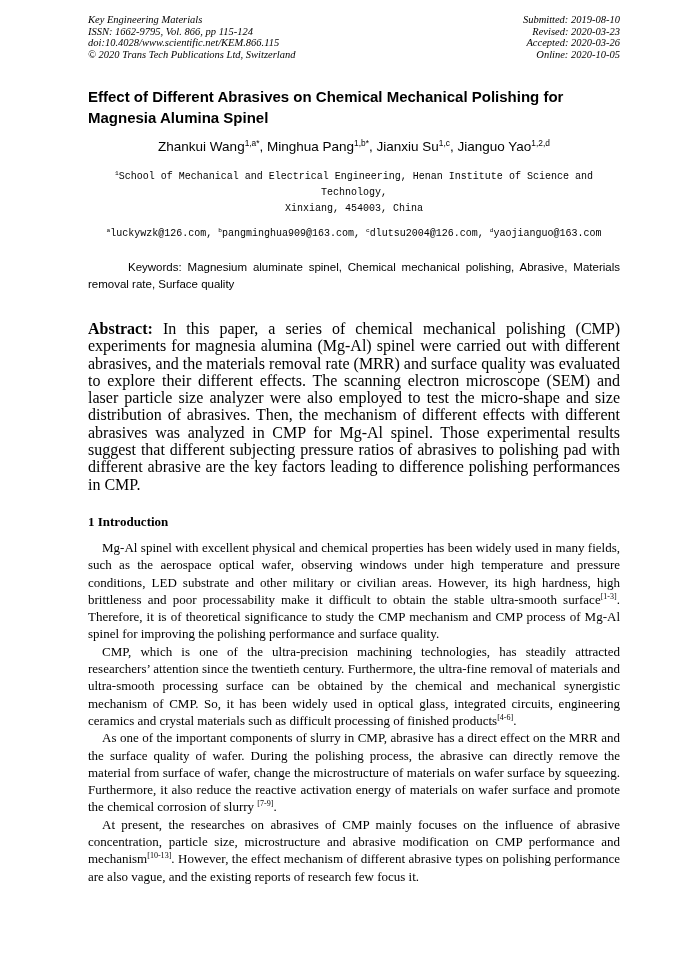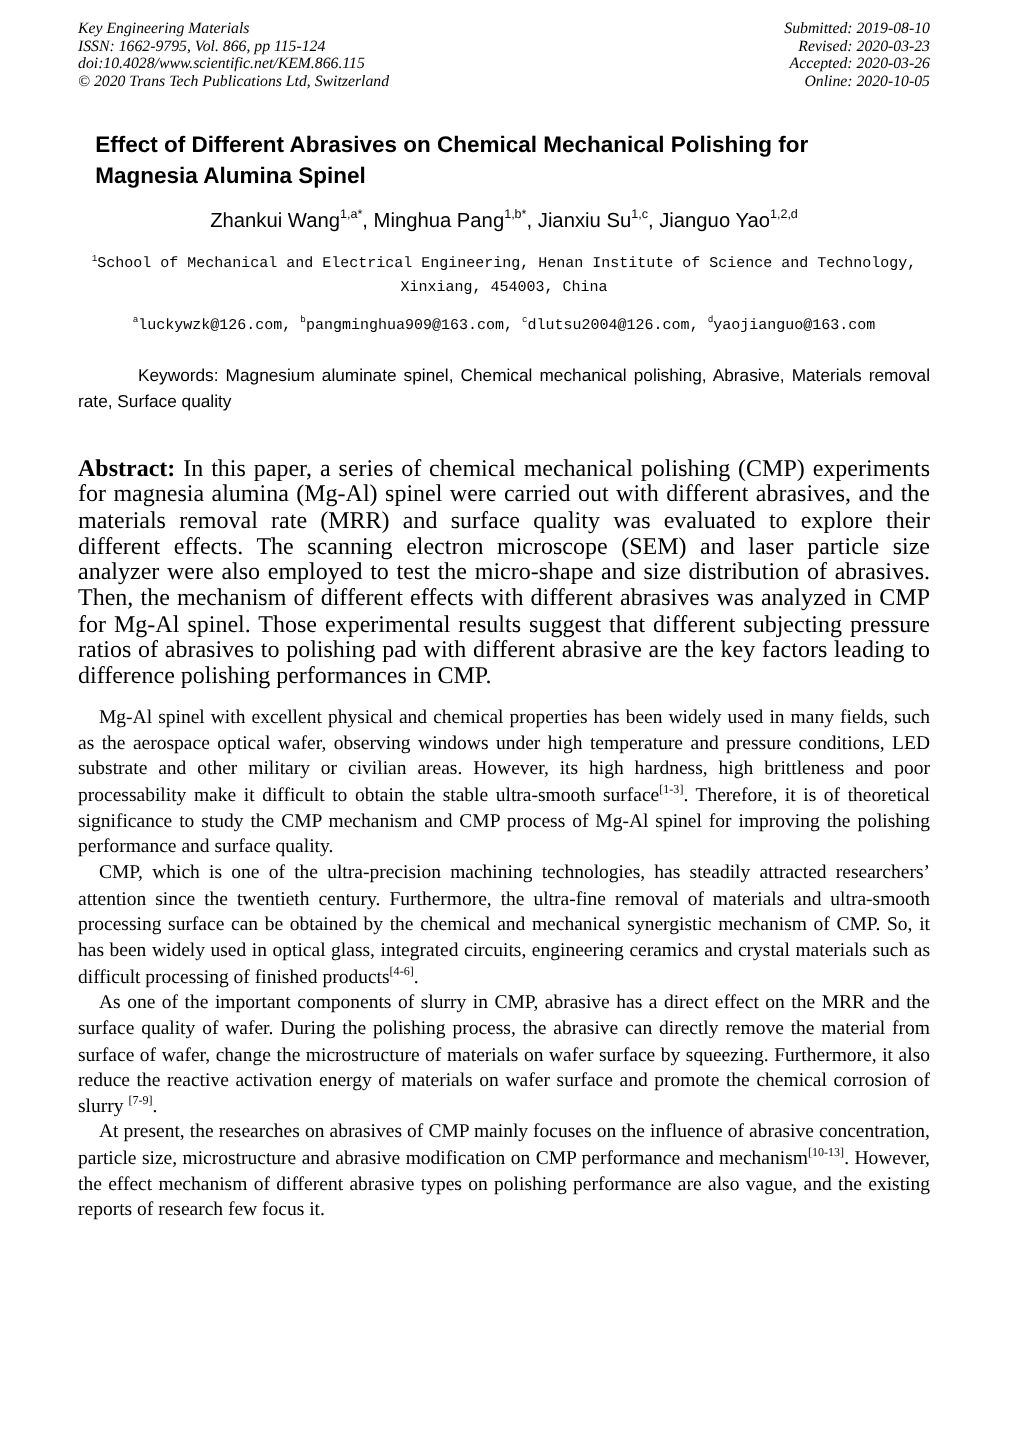--- a/index.html
+++ b/index.html
@@ -1,21 +1,21 @@
 <!DOCTYPE html>
 <html><head>
 <meta charset="utf-8">
 <style>
   html, body { margin: 0; padding: 0; background: #ffffff; }
   body {
     width: 678px; min-height: 959px;
     color: #000;
     font-family: "Liberation Serif", serif;
   }
-  .page { padding: 14px 58px 40px 52px; box-sizing: border-box; width: 678px; }
+  .page { padding: 14px 58px 40px 88px; box-sizing: border-box; width: 678px; }
 
   
   .jheader {
     display: flex; justify-content: space-between; align-items: flex-start;
     font-family: "Liberation Serif", serif;
     font-style: italic; font-size: 10.5px; line-height: 11.5px;
   }
   .jheader .right { text-align: right; }
 
   
@@ -106,20 +106,21 @@
   <p class="keywords">
     <span class="kw-label">Keywords:</span>
     <span>Magnesium aluminate spinel, Chemical mechanical polishing, Abrasive, Materials removal rate, Surface quality</span>
   </p>
 
   <p class="abstract">
     <span class="ab-label">Abstract:</span>
     <span>In this paper, a series of chemical mechanical polishing (CMP) experiments for magnesia alumina (Mg-Al) spinel were carried out with different abrasives, and the materials removal rate (MRR) and surface quality was evaluated to explore their different effects. The scanning electron microscope (SEM) and laser particle size analyzer were also employed to test the micro-shape and size distribution of abrasives. Then, the mechanism of different effects with different abrasives was analyzed in CMP for Mg-Al spinel. Those experimental results suggest that different subjecting pressure ratios of abrasives to polishing pad with different abrasive are the key factors leading to difference polishing performances in CMP.</span>
   </p>
 
+  <h2 class="section-heading">1 Introduction</h2>
 
   <p class="body-p first"><span>Mg-Al spinel with excellent physical and chemical properties has been widely used in many fields, such as the aerospace optical wafer, observing windows under high temperature and pressure conditions, LED substrate and other military or civilian areas. However, its high hardness, high brittleness and poor processability make it difficult to obtain the stable ultra-smooth surface</span><span class="sup">[1-3]</span><span>. Therefore, it is of theoretical significance to study the CMP mechanism and CMP process of Mg-Al spinel for improving the polishing performance and surface quality.</span></p>
 
   <p class="body-p"><span>CMP, which is one of the ultra-precision machining technologies, has steadily attracted researchers’ attention since the twentieth century. Furthermore, the ultra-fine removal of materials and ultra-smooth processing surface can be obtained by the chemical and mechanical synergistic mechanism of CMP.  So, it has been widely used in optical glass, integrated circuits, engineering ceramics and crystal materials such as difficult processing of finished products</span><span class="sup">[4-6]</span><span>.</span></p>
 
   <p class="body-p"><span>As one of the important components of slurry in CMP, abrasive has a direct effect on the MRR and the surface quality of wafer. During the polishing process, the abrasive can directly remove the material from surface of wafer, change the microstructure of materials on wafer surface by squeezing. Furthermore, it also reduce the reactive activation energy of materials on wafer surface and promote the chemical corrosion of slurry </span><span class="sup">[7-9]</span><span>.</span></p>
 
   <p class="body-p"><span>At present, the researches on abrasives of CMP mainly focuses on the influence of abrasive concentration, particle size, microstructure and abrasive modification on CMP performance and mechanism</span><span class="sup">[10-13]</span><span>. However, the effect mechanism of different abrasive types on polishing performance are also vague, and the existing reports of research few focus it.</span></p>
 
 </div>

